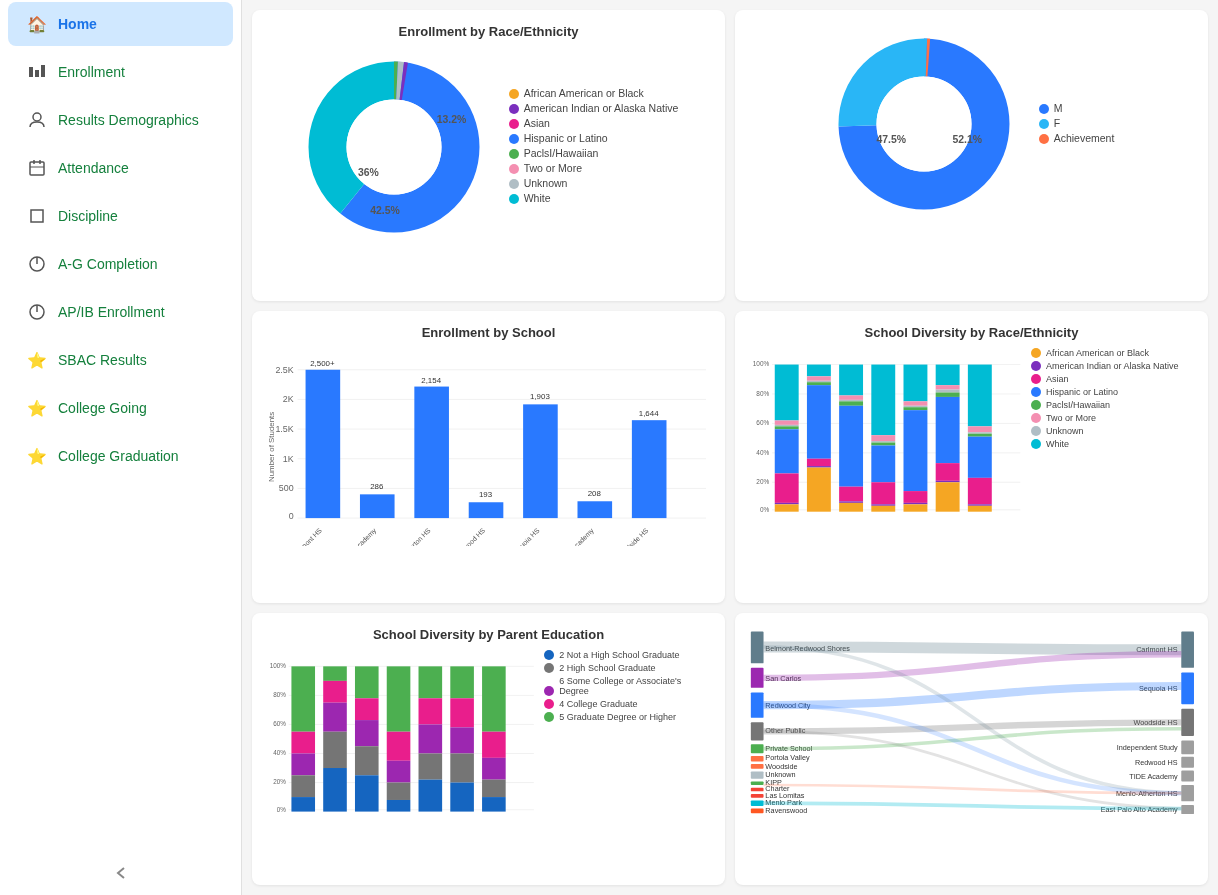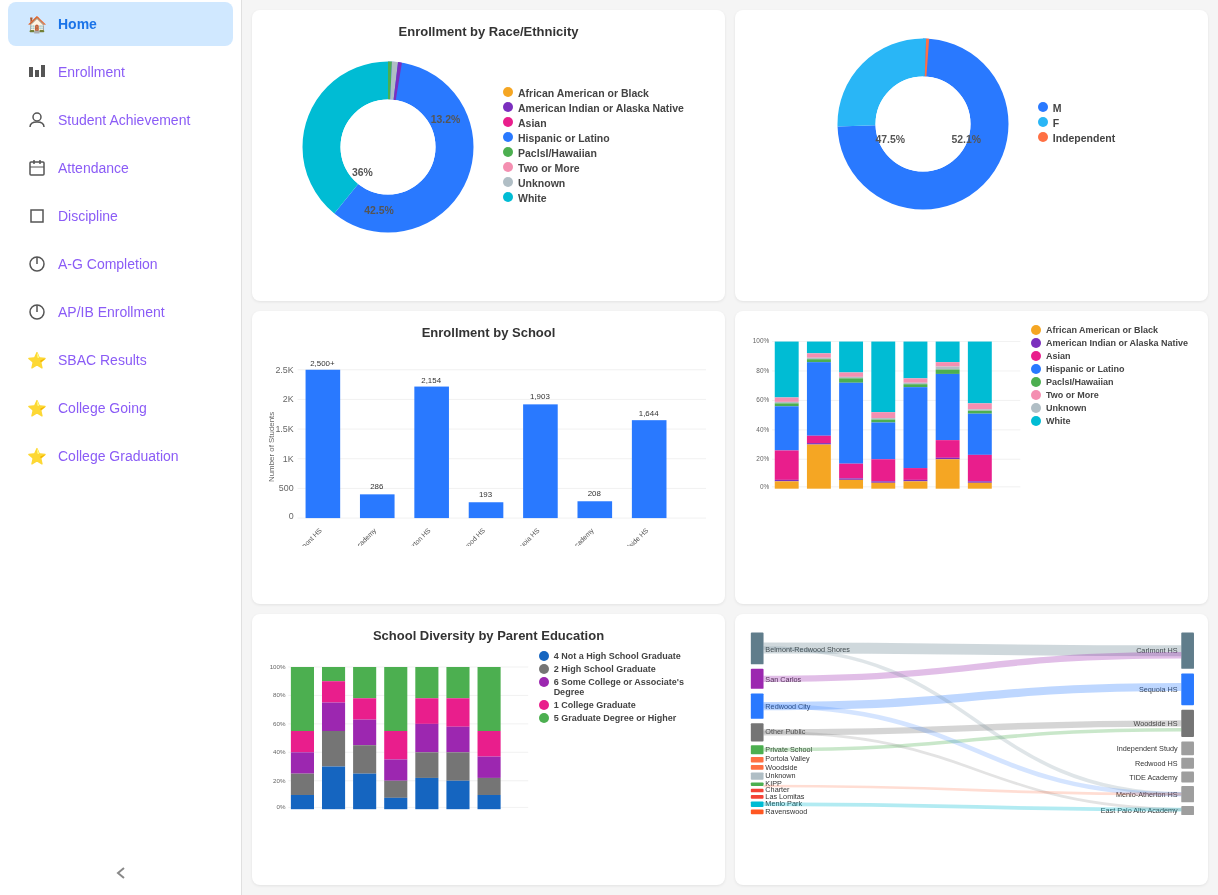--- a/index.html
+++ b/index.html
@@ -16,21 +16,21 @@
       height: 100%;
       overflow-y: auto;
     }
     .sidebar-item {
       display: flex;
       align-items: center;
       padding: 11px 18px;
       cursor: pointer;
       border-radius: 8px;
       margin: 2px 8px;
-      color: #8b5cf6;
+      color: #15803d;
       font-size: 14px;
     }
     .sidebar-item.active {
       background: #d0e8ff;
       color: #1a73e8;
       font-weight: 600;
     }
     .sidebar-item .icon {
       width: 22px;
       height: 22px;
@@ -79,21 +79,21 @@
 
     
     .donut-container {
       display: flex;
       align-items: center;
       justify-content: center;
       gap: 20px;
     }
     .donut-svg { width: 190px; height: 200px; }
     .legend { font-size: 10.5px; color: #444; }
-    .legend-item { display: flex; align-items: flex-start; margin-bottom: 3px; font-weight: bold; }
+    .legend-item { display: flex; align-items: flex-end; margin-bottom: 3px; }
     .legend-dot { width: 10px; height: 10px; border-radius: 50%; margin-right: 5px; flex-shrink: 0; }
 
     .y-label {
       font-size: 9px;
       fill: #666;
     }
   </style>
 </head>
 <body>
 
@@ -112,21 +112,21 @@
     </span>
     <span>Enrollment</span>
   </div>
   <div class="sidebar-item">
     <span class="icon">
       <svg width="18" height="18" viewBox="0 0 18 18">
           <circle cx="9" cy="6" r="4" fill="none" stroke="#555" stroke-width="1.5"></circle>
           <path d="M2 16 Q2 11 9 11 Q16 11 16 16" fill="none" stroke="#555" stroke-width="1.5"></path>
         </svg>
     </span>
-    <span>Student Achievement</span>
+    <span>Results Demographics</span>
   </div>
   <div class="sidebar-item">
     <span class="icon">
       <svg width="18" height="18" viewBox="0 0 18 18">
           <rect x="2" y="3" width="14" height="13" rx="1" fill="none" stroke="#555" stroke-width="1.5"></rect>
           <line x1="6" y1="1" x2="6" y2="5" stroke="#555" stroke-width="1.5"></line>
           <line x1="12" y1="1" x2="12" y2="5" stroke="#555" stroke-width="1.5"></line>
           <line x1="2" y1="8" x2="16" y2="8" stroke="#555" stroke-width="1"></line>
         </svg>
     </span>
@@ -260,21 +260,21 @@
         <div class="legend-item">
             <div class="legend-dot" style="background:#2979ff"></div>
             <span>M</span>
           </div>
         <div class="legend-item">
             <div class="legend-dot" style="background:#29b6f6"></div>
             <span>F</span>
           </div>
         <div class="legend-item">
             <div class="legend-dot" style="background:#ff7043"></div>
-            <span>Independent</span>
+            <span>Achievement</span>
           </div>
       </div>
     </div>
   </div>
 
   <div class="chart-card">
     <div class="chart-title">Enrollment by School</div>
     <svg viewBox="0 0 450 200" width="100%">
 
       <text x="28" y="25" class="y-label" text-anchor="end" font-size="8" fill="#666">2.5K</text>
@@ -318,20 +318,21 @@
       <text x="112" y="185" font-size="7" fill="#555" text-anchor="end" transform="rotate(-45 112 185)">East Palo Alto Academy</text>
       <text x="167" y="185" font-size="7" fill="#555" text-anchor="end" transform="rotate(-45 167 185)">Menlo-Atherton HS</text>
       <text x="222" y="185" font-size="7" fill="#555" text-anchor="end" transform="rotate(-45 222 185)">Redwood HS</text>
       <text x="277" y="185" font-size="7" fill="#555" text-anchor="end" transform="rotate(-45 277 185)">Sequoia HS</text>
       <text x="332" y="185" font-size="7" fill="#555" text-anchor="end" transform="rotate(-45 332 185)">TIDE Academy</text>
       <text x="387" y="185" font-size="7" fill="#555" text-anchor="end" transform="rotate(-45 387 185)">Woodside HS</text>
     </svg>
   </div>
 
   <div class="chart-card">
+    <div class="chart-title">School Diversity by Race/Ethnicity</div>
     <div style="display:flex; gap:6px;">
       <svg viewBox="0 0 300 200" width="62%">
 
         <text x="22" y="20" font-size="7" fill="#666" text-anchor="end">100%</text>
         <text x="22" y="52" font-size="7" fill="#666" text-anchor="end">80%</text>
         <text x="22" y="84" font-size="7" fill="#666" text-anchor="end">60%</text>
         <text x="22" y="116" font-size="7" fill="#666" text-anchor="end">40%</text>
         <text x="22" y="148" font-size="7" fill="#666" text-anchor="end">20%</text>
         <text x="22" y="178" font-size="7" fill="#666" text-anchor="end">0%</text>
 
@@ -540,33 +541,33 @@
           <rect x="0" y="72" width="26" height="28.8" fill="#e91e8c"></rect>
           <rect x="0" y="100.8" width="26" height="24" fill="#9c27b0"></rect>
           <rect x="0" y="124.8" width="26" height="19.2" fill="#757575"></rect>
           <rect x="0" y="144" width="26" height="16" fill="#1565c0"></rect>
           <text x="13" y="185" font-size="6" fill="#555" text-anchor="end" transform="rotate(-45 13 185)">Woodside HS</text>
         </g>
       </svg>
       <div class="legend" style="font-size:9px;">
         <div class="legend-item">
             <div class="legend-dot" style="background:#1565c0"></div>
-            <span>4 Not a High School Graduate</span>
+            <span>2 Not a High School Graduate</span>
           </div>
         <div class="legend-item">
             <div class="legend-dot" style="background:#757575"></div>
             <span>2 High School Graduate</span>
           </div>
         <div class="legend-item">
             <div class="legend-dot" style="background:#9c27b0"></div>
             <span>6 Some College or Associate's Degree</span>
           </div>
         <div class="legend-item">
             <div class="legend-dot" style="background:#e91e8c"></div>
-            <span>1 College Graduate</span>
+            <span>4 College Graduate</span>
           </div>
         <div class="legend-item">
             <div class="legend-dot" style="background:#4caf50"></div>
             <span>5 Graduate Degree or Higher</span>
           </div>
       </div>
     </div>
   </div>
 
   <div class="chart-card">

